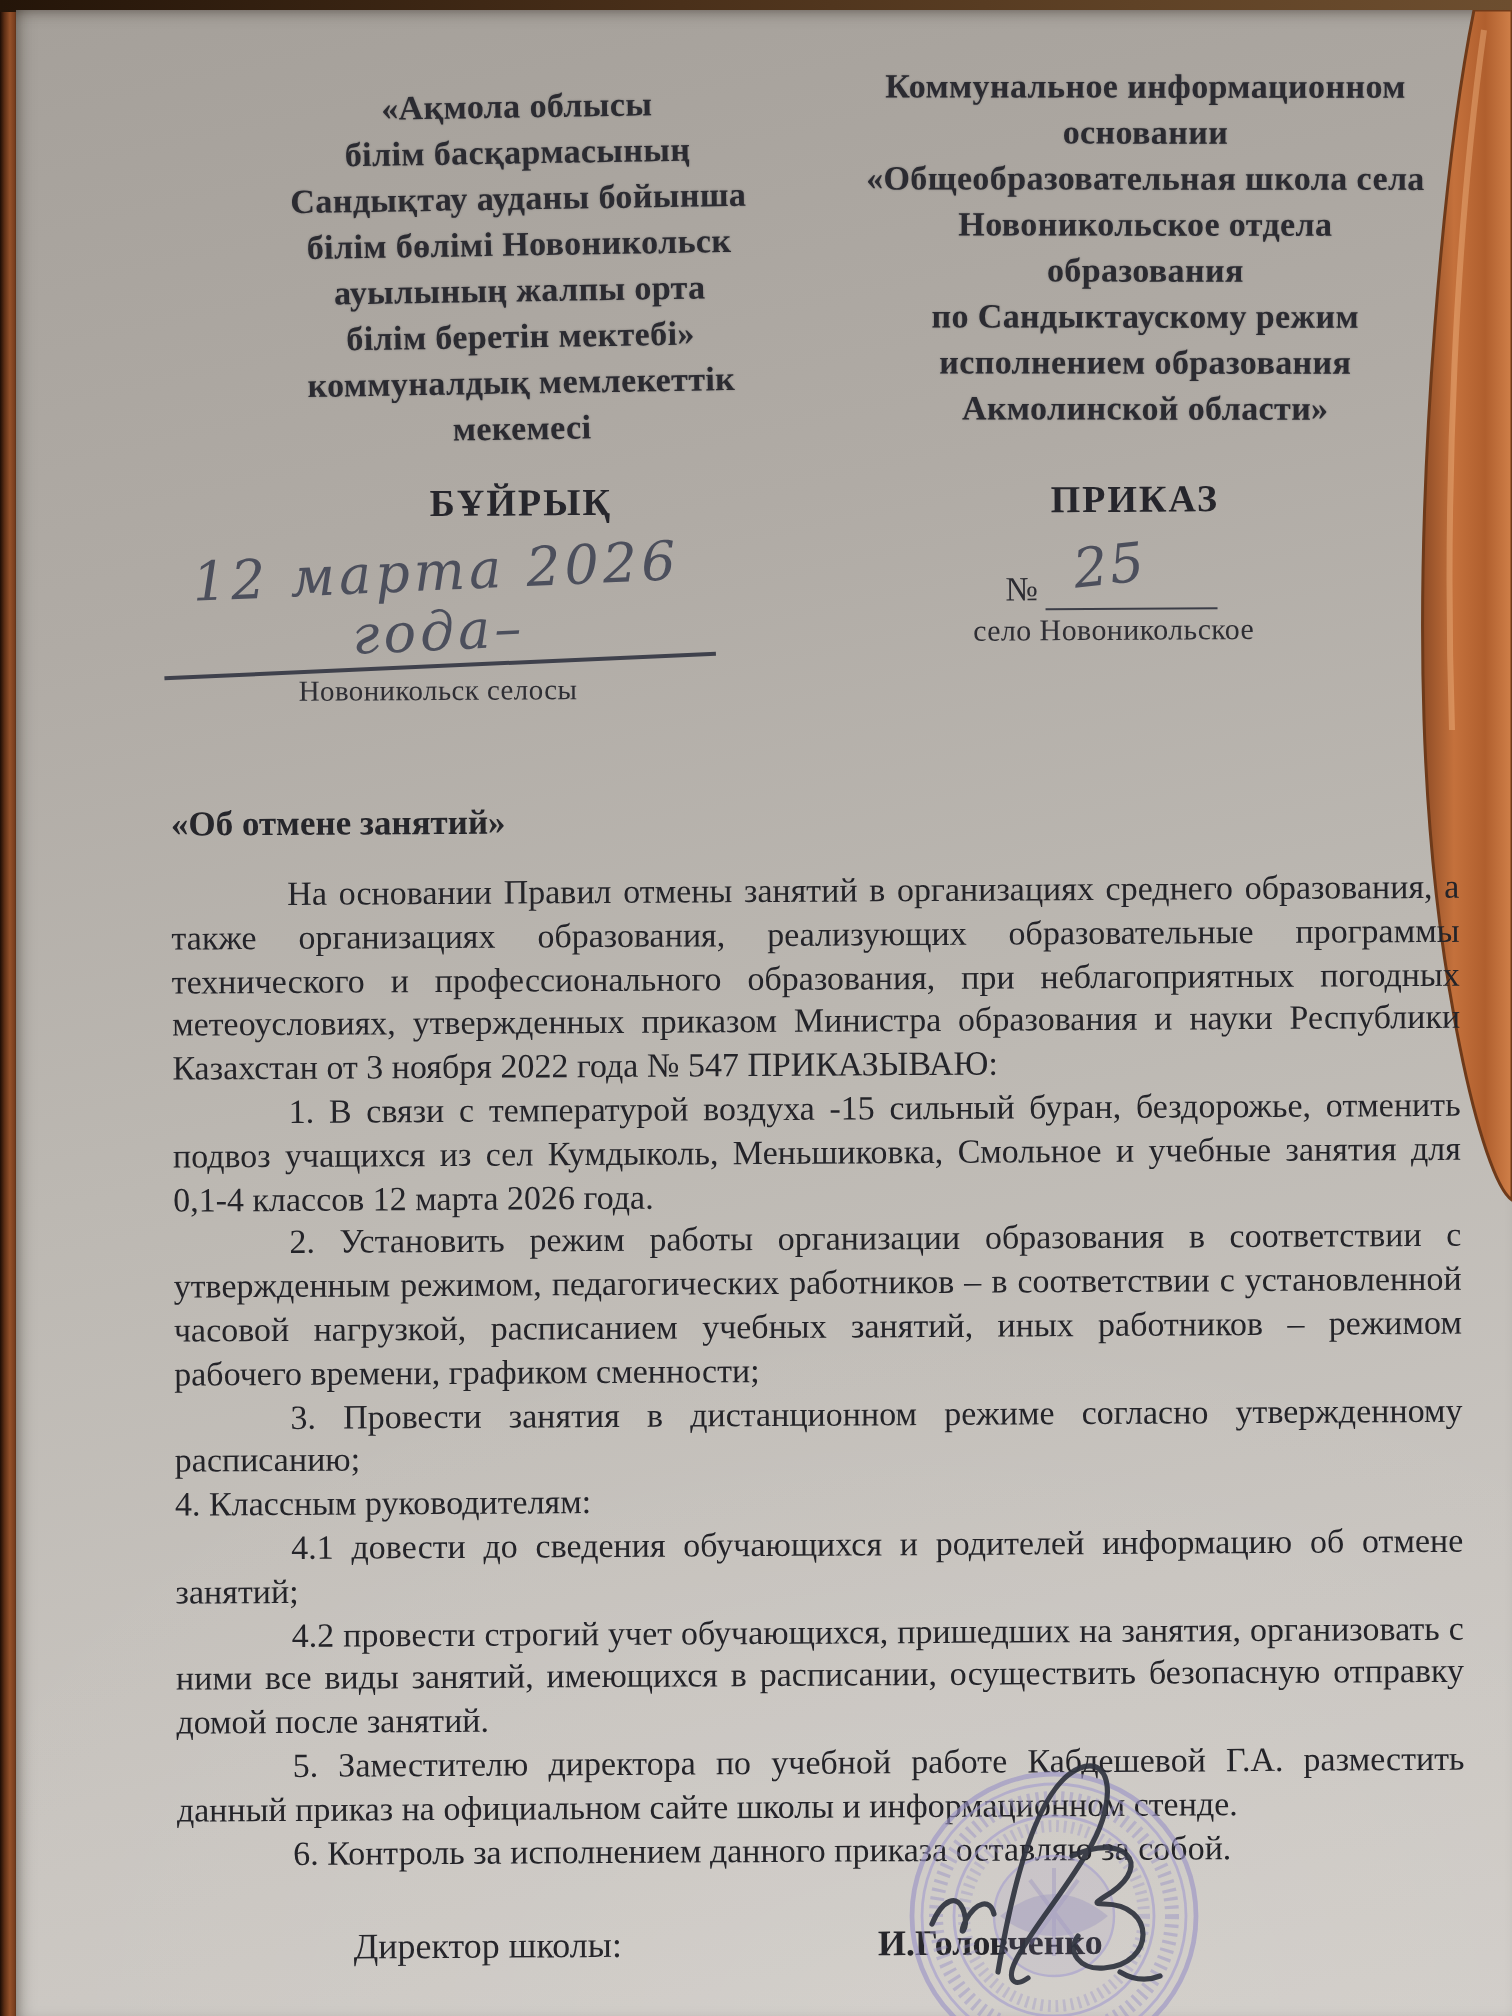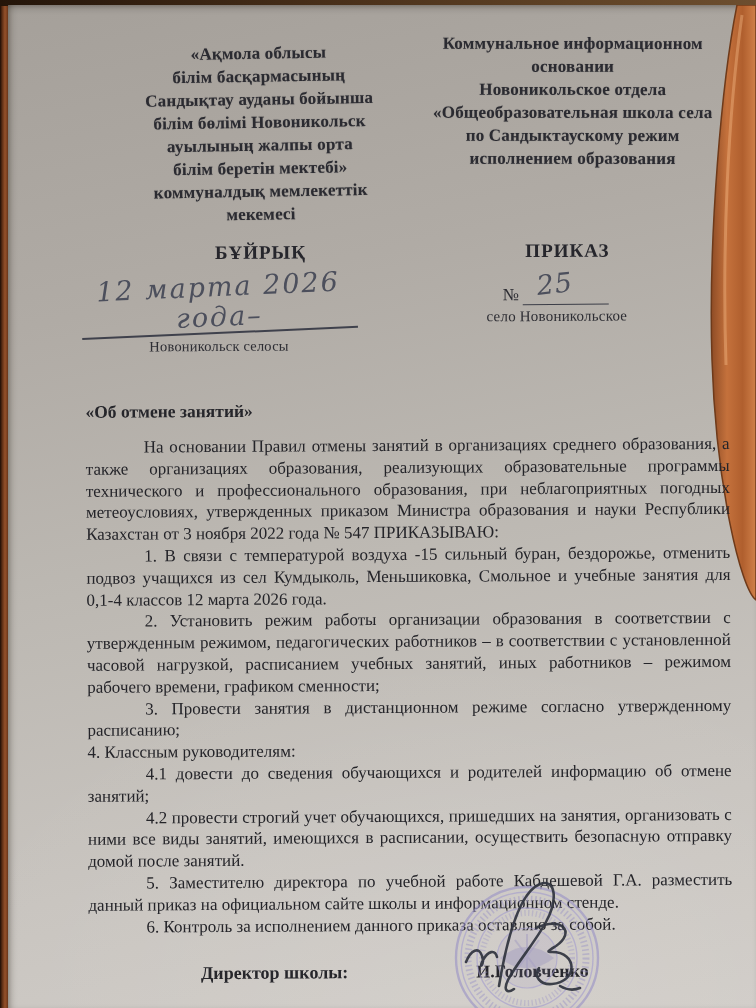--- a/index.html
+++ b/index.html
@@ -58,21 +58,21 @@
   .place-ru{margin-top:3px;margin-left:40px;width:220px;font-weight:normal;font-size:15px;}
   
   .subject{margin-top:46px;font-weight:bold;font-size:17.5px;color:#26262b;}
   .body-text{margin-top:14px;font-size:17px;line-height:21.8px;color:#242429;}
   .body-text p{margin:0;text-align:justify;}
   .p-indent{text-indent:58px;}
   .p-flush{text-indent:0;}
   .bold{font-weight:normal;}
   
   .sig-row{margin-top:26px;font-size:18px;display:flex;align-items:baseline;}
-  .sig-role{font-weight:bold;margin-left:112px;}
+  .sig-role{font-weight:normal;margin-left:88px;}
   .sig-name{font-weight:bold;margin-left:128px;text-align:right;}
   
   .overlay{position:absolute;inset:0;z-index:6;pointer-events:none;}
 </style>
 </head>
 <body>
 
 <div class="wood-left"></div>
 <div class="wood-top"></div>
 
@@ -86,24 +86,26 @@
         <div>Сандықтау ауданы бойынша</div>
         <div>білім бөлімі  Новоникольск</div>
         <div>ауылының  жалпы орта</div>
         <div>білім беретін мектебі»</div>
         <div>коммуналдық мемлекеттік</div>
         <div>мекемесі</div>
       </div>
       <div class="hdr hdr-right">
         <div>Коммунальное информационном</div>
         <div>основании</div>
+        <div>«Общеобразовательная школа села</div>
         <div>Новоникольское отдела</div>
-        <div>«Общеобразовательная школа села</div>
+        <div>образования</div>
         <div>по Сандыктаускому режим</div>
         <div>исполнением образования</div>
+        <div>Акмолинской области»</div>
       </div>
     </div>
 
     <div class="order-row">
       <div class="order-col-left">
         <div class="order-title kk">БҰЙРЫҚ</div>
         <div class="hand date-script">12 марта 2026 года–</div>
         <div class="place place-kk">Новоникольск селосы</div>
       </div>
       <div class="order-col-right">

